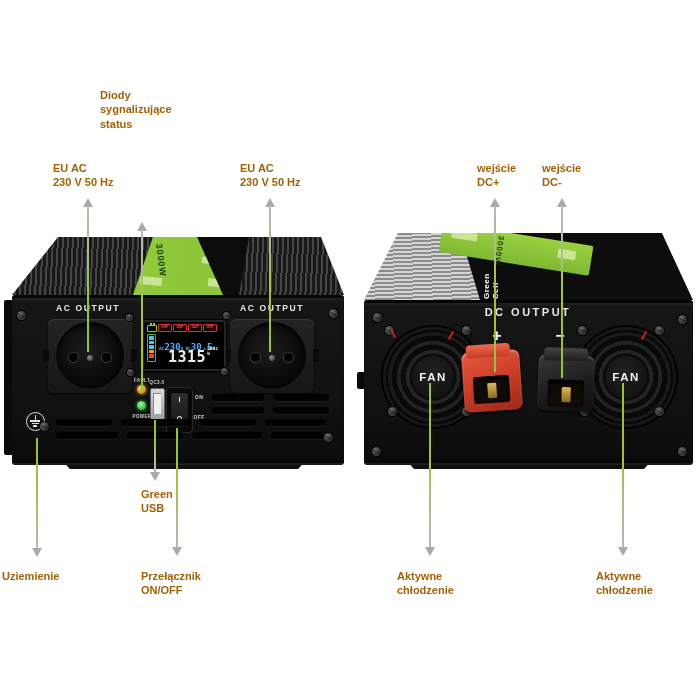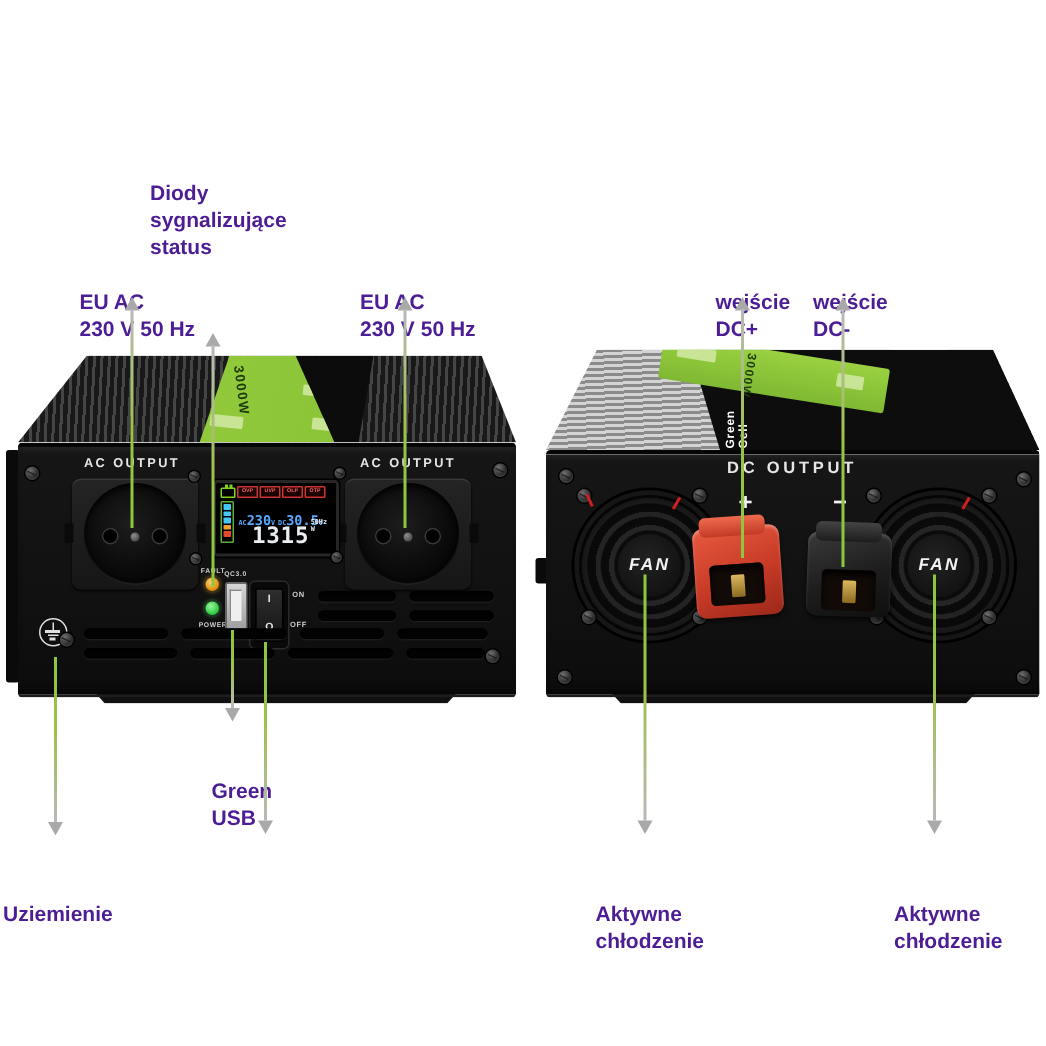--- a/index.html
+++ b/index.html
@@ -1,19 +1,19 @@
 <!DOCTYPE html>
 <html><head>
 <meta charset="utf-8">
 <style>
   html,body{margin:0;padding:0;background:#fff;}
   #stage{position:relative;width:697px;height:697px;background:#ffffff;overflow:hidden;
          font-family:"Liberation Sans",sans-serif;}
   
-  .lbl{position:absolute;font-weight:700;font-size:14px;line-height:1.3;color:#4c1d95;white-space:nowrap;margin-top:31px;}
+  .lbl{position:absolute;font-weight:700;font-size:11px;line-height:1.3;color:#a16207;white-space:nowrap;}
   
   .aline{position:absolute;width:2px;z-index:6;}
   .g-down{background:linear-gradient(to bottom,#b9b9b9 0%,#9cc248 55%,#8cc63e 100%);}
   .g-up{background:linear-gradient(to bottom,#8cc63e 0%,#9cc248 45%,#b9b9b9 100%);}
   .ah{position:absolute;width:0;height:0;border-left:5px solid transparent;border-right:5px solid transparent;z-index:6;}
   .ah.up{border-bottom:9px solid #a9a9a9;}
   .ah.down{border-top:9px solid #a9a9a9;}
   
   .topface{position:absolute;z-index:1;}
   #top-left{left:12px;top:237px;width:332px;height:58px;
@@ -116,21 +116,21 @@
   #gnd{position:absolute;left:14px;top:114px;width:17px;height:17px;border:1.5px solid #e0e0e0;
     border-radius:50%;}
   #gnd i{position:absolute;background:#e0e0e0;}
   #gnd .stem{left:7.5px;top:2px;width:1.5px;height:5px;}
   #gnd .h1{left:3px;top:7px;width:10px;height:1.5px;}
   #gnd .h2{left:4.5px;top:9.5px;width:7px;height:1.5px;}
   #gnd .h3{left:6px;top:12px;width:4px;height:1.5px;}
   
   .fan{position:absolute;width:94px;height:94px;border-radius:50%;
     background:repeating-radial-gradient(circle at 50% 50%,#0b0b0b 0 5px,#252525 6px 9px);
-    border:3px solid #161616;box-shadow:0 0 0 2px #000, inset 0 0 14px #000;font-style:italic;}
+    border:3px solid #161616;box-shadow:0 0 0 2px #000, inset 0 0 14px #000;}
   .fan .hub{position:absolute;left:50%;top:50%;width:42px;height:42px;margin:-21px 0 0 -21px;
     border-radius:50%;background:radial-gradient(circle at 45% 40%,#222,#121212 75%);
     display:flex;align-items:center;justify-content:center;
     font-size:11.5px;font-weight:700;letter-spacing:1.5px;color:#f2f2f2;}
   .term{position:absolute;z-index:3;border-radius:7px;}
   .term .flap{position:absolute;left:5px;top:-7px;width:44px;height:13px;border-radius:4px;}
   .term .open{position:absolute;left:10px;top:25px;width:36px;height:27px;background:#120a07;
     border-radius:3px;box-shadow:inset 0 3px 4px #000;}
   .term .stud{position:absolute;left:14px;top:7px;width:9px;height:15px;
     background:linear-gradient(#dcb85e,#8a6a20);border-radius:1px;}
@@ -169,20 +169,24 @@
     <div>wejście</div>
     <div>DC-</div>
   </div>
   <div class="lbl" style="left:2px;top:569px;">
     <div>Uziemienie</div>
   </div>
   <div class="lbl" style="left:141px;top:487px;">
     <div>Green</div>
     <div>USB</div>
   </div>
+  <div class="lbl" style="left:141px;top:569px;">
+    <div>Przełącznik</div>
+    <div>ON/OFF</div>
+  </div>
   <div class="lbl" style="left:397px;top:569px;">
     <div>Aktywne</div>
     <div>chłodzenie</div>
   </div>
   <div class="lbl" style="left:596px;top:569px;">
     <div>Aktywne</div>
     <div>chłodzenie</div>
   </div>
 
   <div class="ah up" style="left:83px;top:198px;"></div>

